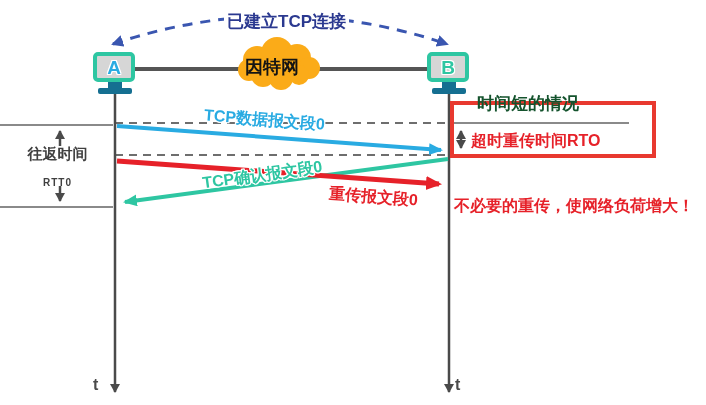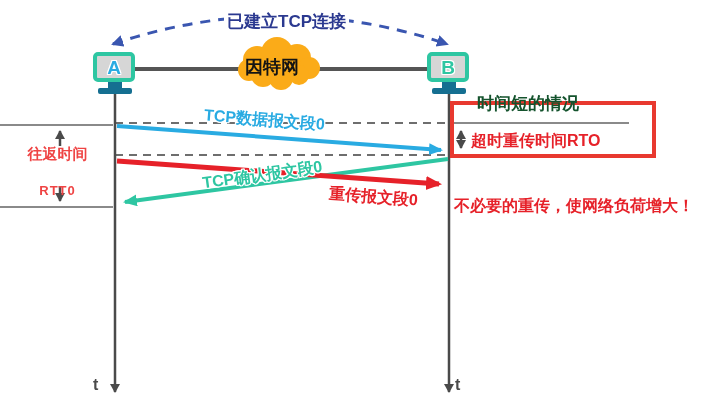--- a/index.html
+++ b/index.html
@@ -25,24 +25,24 @@
   .host-letter{font-size:19px;font-weight:bold;line-height:1;}
   .letter-a{color:#29ABE2;}
   .letter-b{color:#2EC6A2;}
   .stand{position:absolute;background:#156F91;z-index:3;}
   .neck{width:14px;height:7px;top:82px;}
   .base{width:34px;height:6px;top:88px;border-radius:2px;}
   .neck-a{left:108px;} .base-a{left:98px;}
   .neck-b{left:442px;} .base-b{left:432px;}
   .cloud-text{left:245px;top:55px;width:72px;text-align:left;font-size:18px;color:#141414;}
   
-  .rtt{left:10px;top:145px;width:95px;text-align:center;color:#ef4444;z-index:3;
+  .rtt{left:10px;top:145px;width:95px;text-align:center;color:#404040;z-index:3;
        position:absolute;font-weight:bold;}
   .rtt .l1{font-size:15px;}
-  .rtt .l2{font-size:13px;margin-top:19px;letter-spacing:1px;}
+  .rtt .l2{font-size:10px;margin-top:13px;letter-spacing:1px;}
   
   .seg{font-size:16px;}
   .seg-data{left:204px;top:110px;color:#29ABE2;transform:rotate(4.5deg);}
   .seg-ack{left:202px;top:165px;color:#2EC6A2;transform:rotate(-8deg);}
   .seg-retrans{left:329px;top:187px;color:#E62129;transform:rotate(4.5deg);}
   
   .redbox{position:absolute;left:450px;top:101px;width:206px;height:57px;
           border:4px solid #E8392F;box-sizing:border-box;z-index:2;background:transparent;}
   .scenario{left:477px;top:78px;font-size:17px;color:#14532d;margin-top:14px;}
   .rto-label{left:471px;top:131px;font-size:16px;color:#E62129;text-align:center;}

